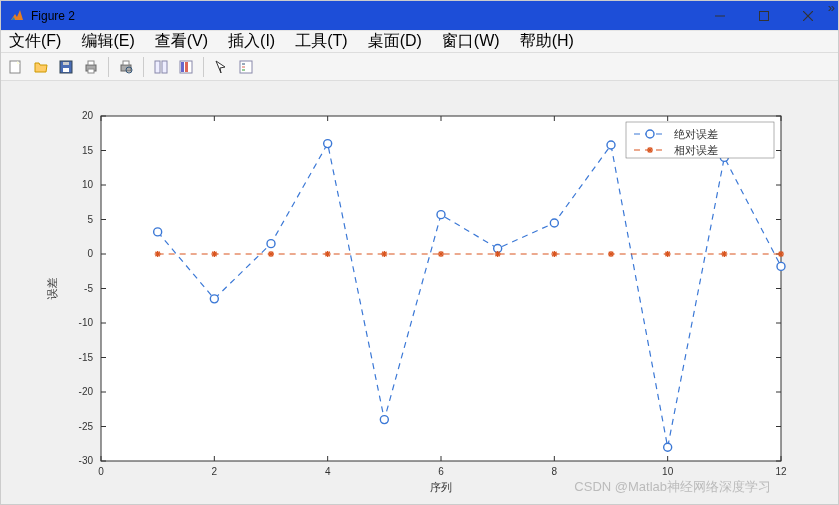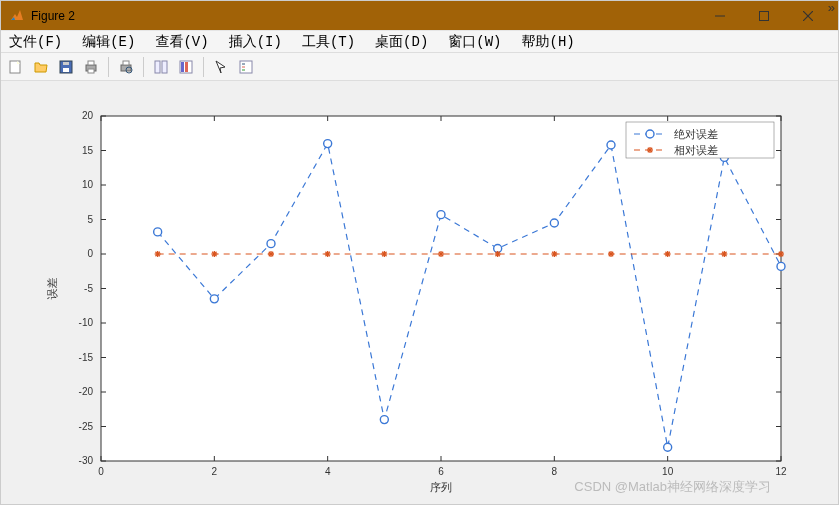--- a/index.html
+++ b/index.html
@@ -1,23 +1,23 @@
 <!DOCTYPE html>
 <html><head>
 <meta charset="utf-8">
 <style>
 * { box-sizing: border-box; margin: 0; padding: 0; }
 body { font-family: "Segoe UI", Tahoma, sans-serif; font-size: 12px; background: #f0f0f0; width: 839px; height: 505px; overflow: hidden; }
 .window { background: #fff; width: 839px; height: 505px; display: flex; flex-direction: column; border: 1px solid #ccc; }
-.titlebar { height: 30px; display: flex; align-items: center; padding: 0 8px; background: #a16207; border-bottom: 1px solid #e5e5e5; }
+.titlebar { height: 30px; display: flex; align-items: center; padding: 0 8px; background: #1d4ed8; border-bottom: 1px solid #e5e5e5; }
 .titlebar .logo { width: 16px; height: 16px; margin-right: 6px; }
 .titlebar .title { flex: 1; font-size: 12px; }
 .titlebar .winbtn { width: 44px; height: 28px; display: flex; align-items: center; justify-content: center; font-size: 14px; }
 .menubar { height: 22px; display: flex; align-items: center; padding: 0 4px; gap: 12px; background: #f5f5f5; border-bottom: 1px solid #ddd; }
-.menubar .item { font-size: 14px; padding: 2px 4px; font-family: Liberation Mono, monospace; }
+.menubar .item { font-size: 16px; padding: 2px 4px; }
 .toolbar { height: 28px; display: flex; align-items: center; padding: 0 4px; gap: 3px; background: #f5f5f5; border-bottom: 1px solid #ddd; }
 .toolbar .tbsep { width: 1px; height: 20px; background: #ccc; margin: 0 3px; }
 .toolbar .tbbtn { width: 22px; height: 22px; display: flex; align-items: center; justify-content: center; border: 1px solid transparent; }
 .plotarea { flex: 1; background: #f0f0f0; position: relative; }
 svg.chart { display: block; }
 .axis-label { font-size: 11px; fill: #333; }
 .tick-label { font-size: 10px; fill: #333; }
 .axis-line { stroke: #333; stroke-width: 1; fill: none; }
 .series1 { stroke: #3b78d6; stroke-width: 1.2; stroke-dasharray: 6 5; fill: none; }
 .series1-marker { fill: #fff; stroke: #3b78d6; stroke-width: 1.4; }

